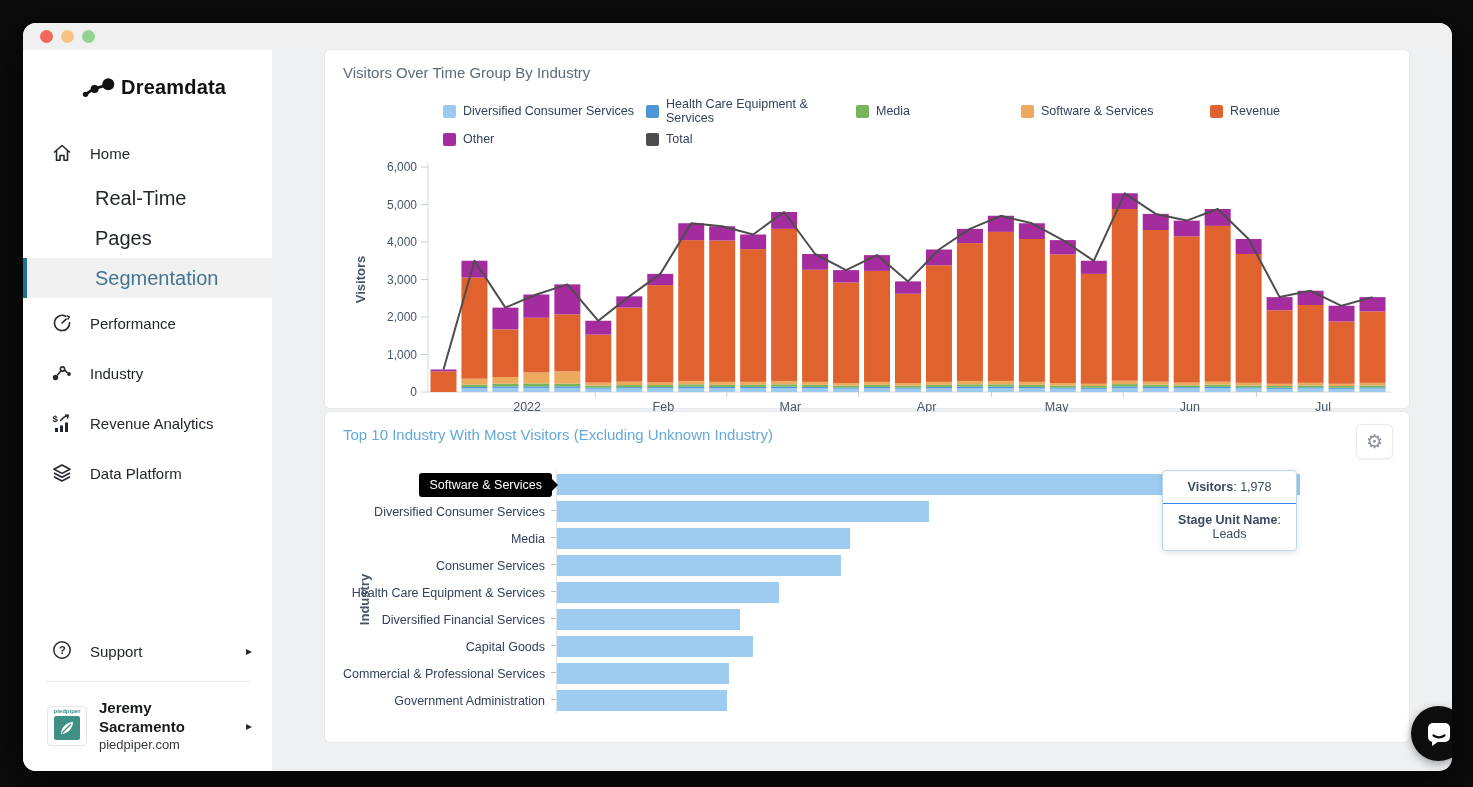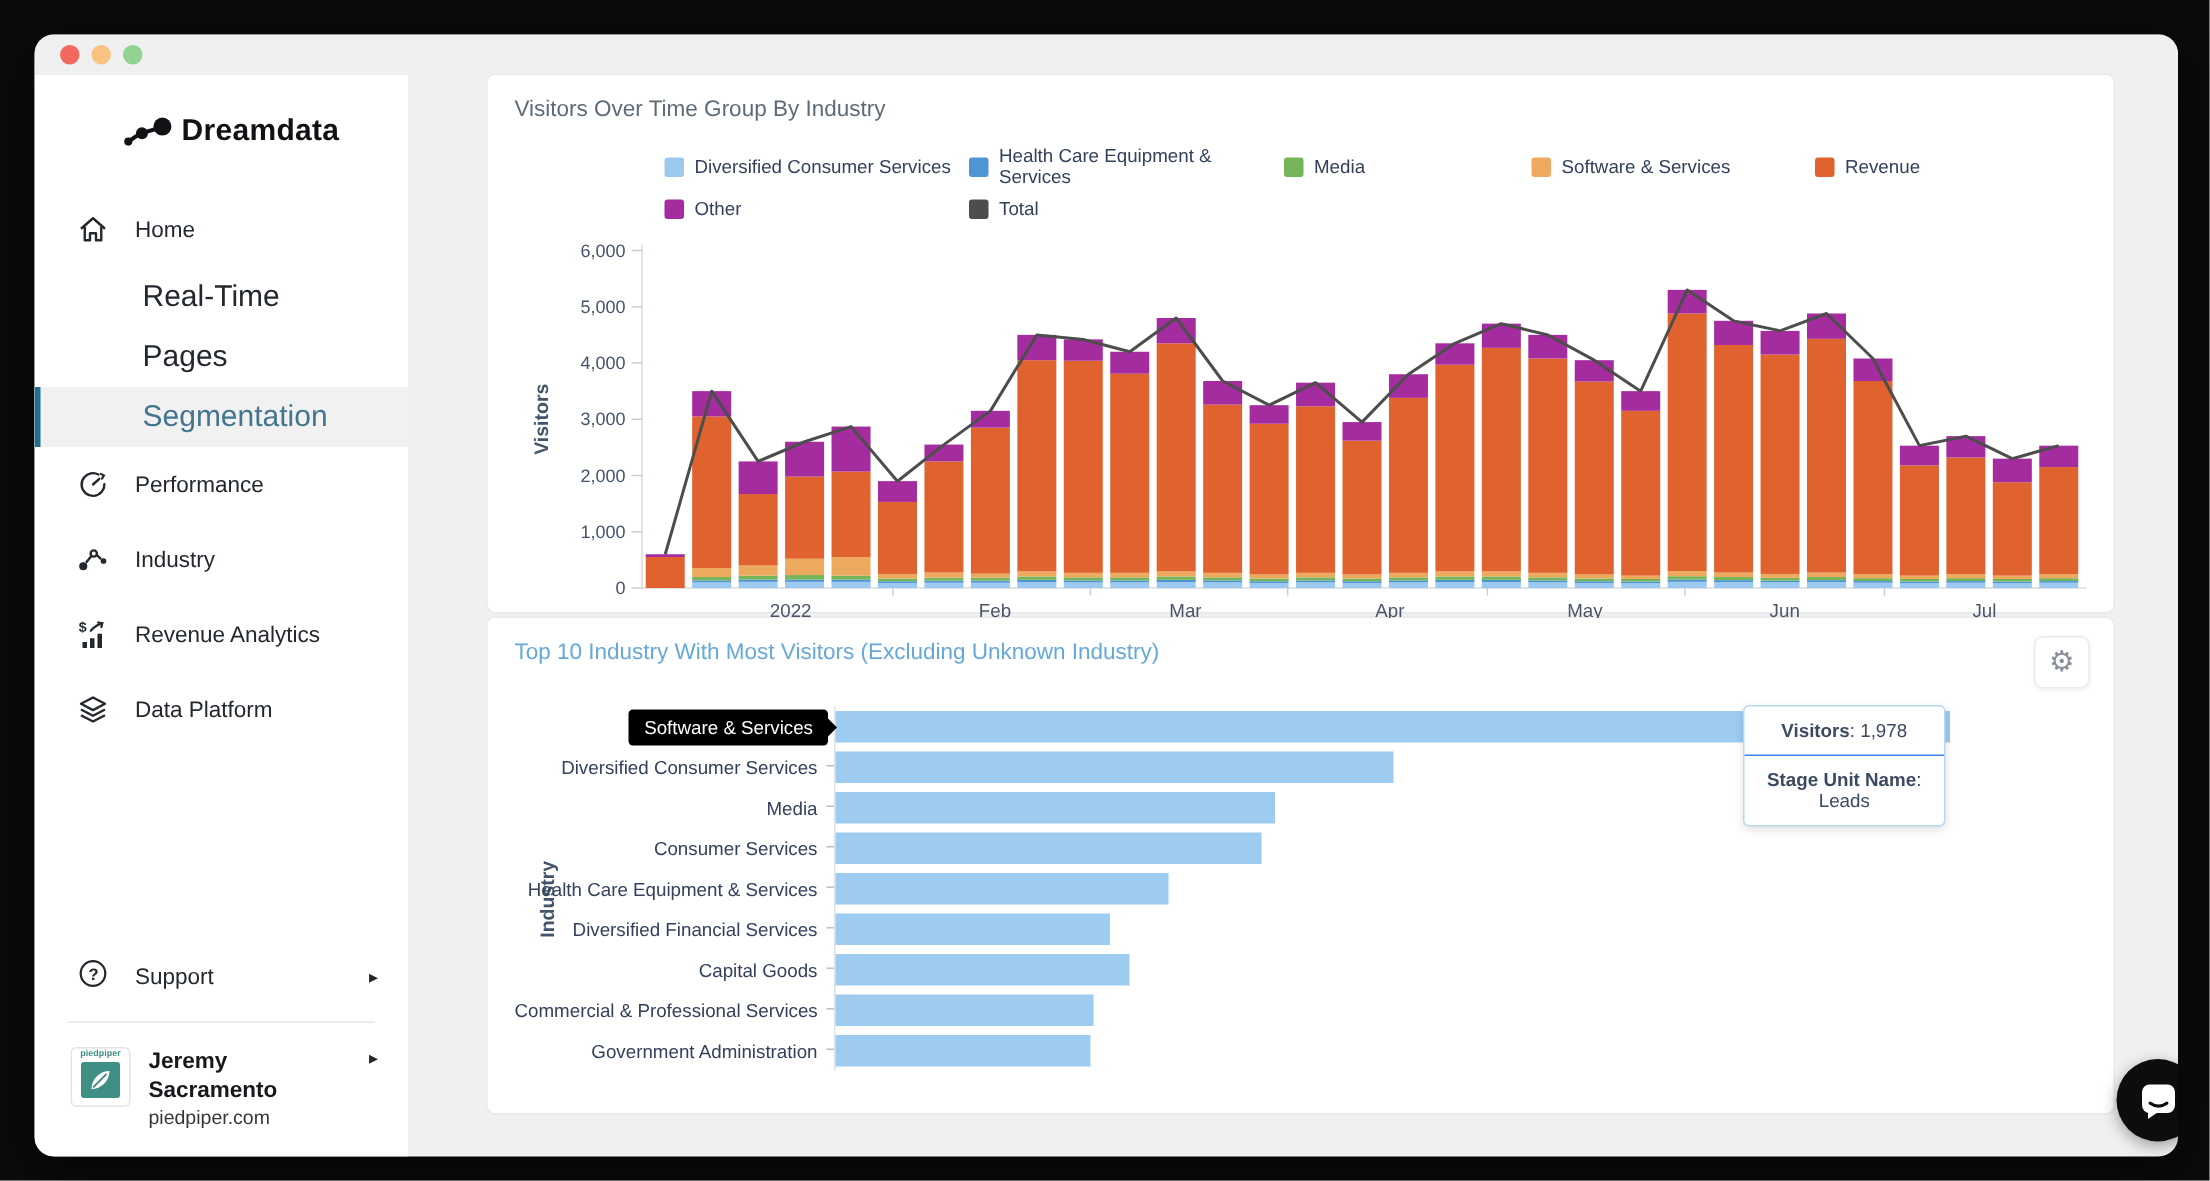--- a/index.html
+++ b/index.html
@@ -23,21 +23,21 @@
     font-size:15px;color:#23282e}
   .nav-item .nicon{width:22px;height:22px;flex:none;display:flex;align-items:center;justify-content:center}
   .nav-item.blue{color:#4a97c2}
   .nav-sub{display:flex;align-items:center;height:40px;padding-left:72px;font-size:20px;color:#23282e;cursor:pointer}
   .nav-sub.selected{background:#f1f1f2;border-left:4px solid #20708f;padding-left:68px;color:#43758f}
   .sb-spacer{flex:1}
   .support-row{display:flex;align-items:center;gap:17px;height:48px;padding:0 20px 0 28px;font-size:15px;color:#23282e;cursor:pointer}
   .support-row .grow{flex:1}
   .chev{color:#23282e;font-size:12px}
   .sb-divider{height:1px;background:#e8e8ea;margin:6px 22px}
-  .user-row{display:flex;gap:12px;padding:10px 20px 18px 24px;cursor:pointer}
+  .user-row{display:flex;align-items:center;gap:12px;padding:10px 20px 18px 24px;cursor:pointer}
   .avatar{width:38px;height:38px;border:1px solid #e4e4e6;border-radius:4px;background:#fff;
     display:flex;flex-direction:column;align-items:center;justify-content:flex-start;overflow:hidden;flex:none}
   .avatar .pp-t{font-size:6px;color:#3f8f85;line-height:9px;font-weight:700}
   .avatar .pp-leaf{width:26px;height:24px;background:#3f8f85;border-radius:2px;display:flex;align-items:center;justify-content:center}
   .user-meta{flex:1;min-width:0}
   .user-name{font-size:15px;font-weight:700;color:#17191c;line-height:19px}
   .user-org{font-size:13px;color:#33373c;line-height:17px}
 
   
   .main{flex:1;padding:0 43px 0 53px;min-width:0}

